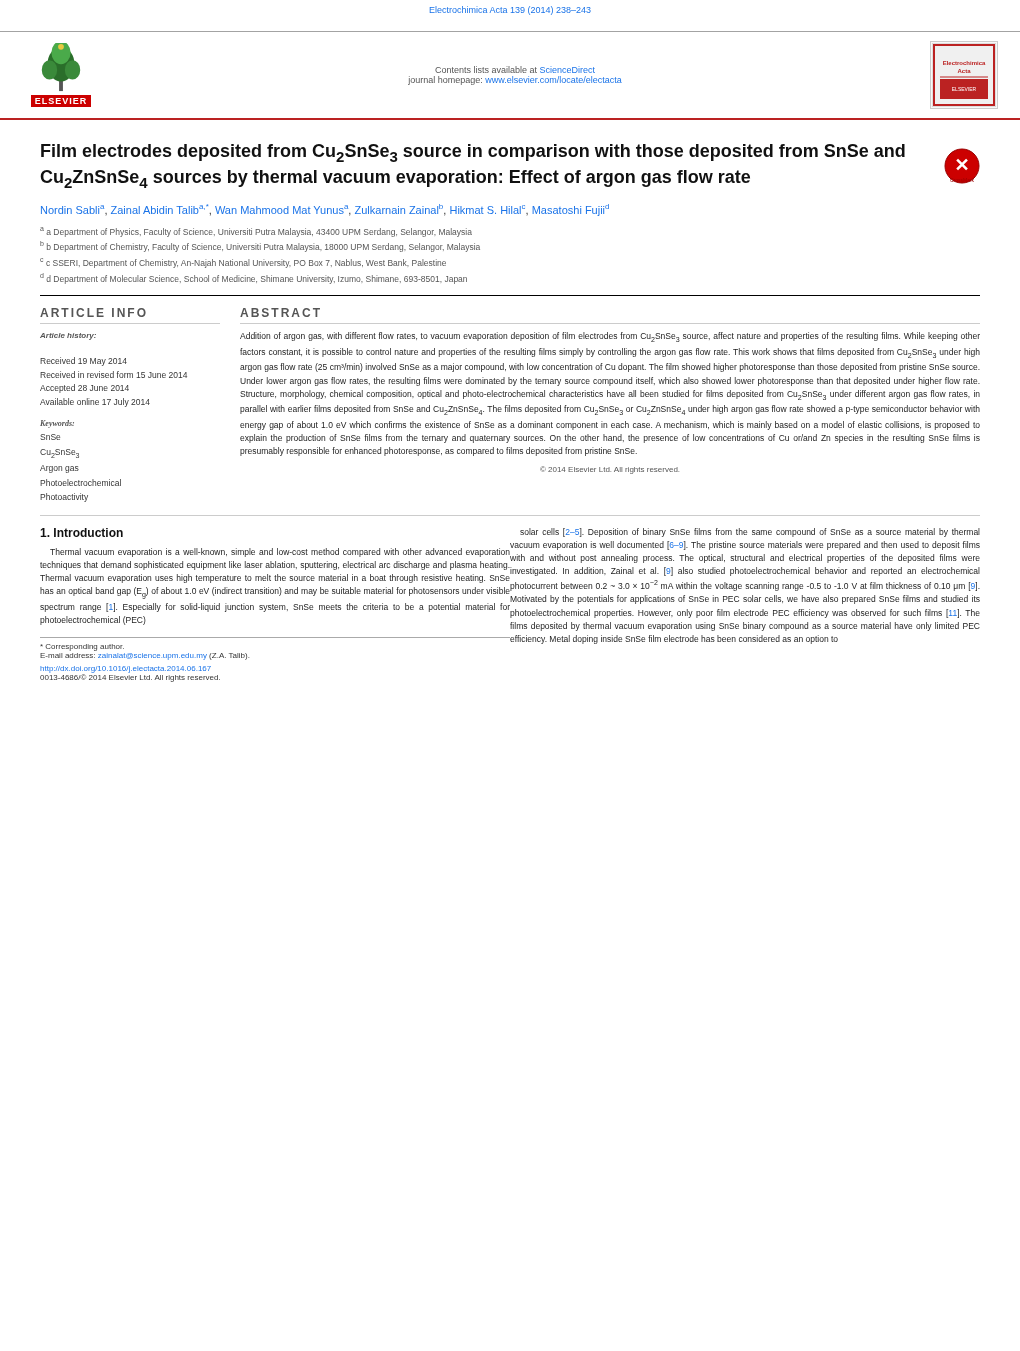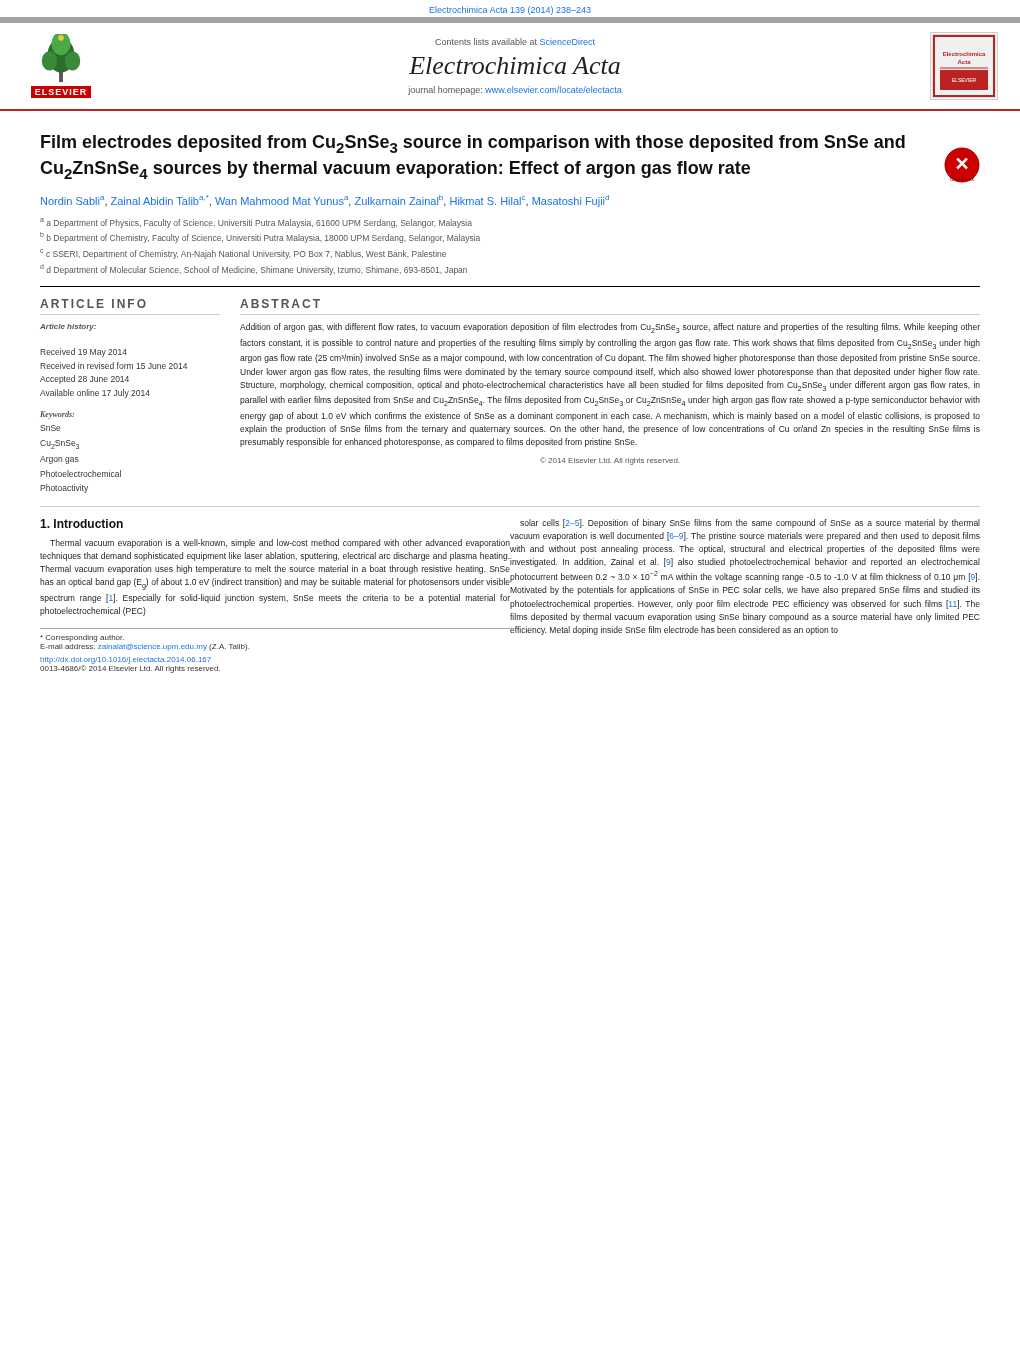--- a/index.html
+++ b/index.html
@@ -8,22 +8,22 @@
       font-family: 'Times New Roman', Times, serif;
       font-size: 10px;
       color: #000;
       width: 1020px;
       min-height: 1351px;
     }
 
     
     .top-banner {
       text-align: center;
-      padding: 4px 0 2px 0;
-      border-bottom: 6px solid #a3a3a3;
+      padding: 4px 0 16px 0;
+      border-bottom: 1px solid #a3a3a3;
     }
     .top-banner a {
       color: #1a73e8;
       font-size: 9px;
       font-family: Arial, sans-serif;
       text-decoration: none;
     }
 
     
     .journal-header {
@@ -108,21 +108,21 @@
     }
 
     
     .main-content {
       padding: 12px 40px 12px 40px;
     }
 
     
     .article-title-section {
       display: flex;
-      align-items: flex-end;
+      align-items: center;
       margin-bottom: 10px;
       padding-top: 8px;
     }
     .article-title {
       flex: 1;
       font-size: 18px;
       font-family: Arial, sans-serif;
       font-weight: bold;
       color: #111;
       line-height: 1.3;
@@ -319,21 +319,20 @@
         <circle cx="30" cy="4" r="3" fill="#e8c940"></circle>
       </svg>
       <div class="elsevier-label">ELSEVIER</div>
     </div>
   </div>
 
   <div class="journal-center">
     <div class="sciencedirect-link">
       Contents lists available at <a href="#">ScienceDirect</a>
     </div>
-    <div class="journal-title-text">Electrochimica Acta</div>
     <div class="journal-homepage">
       journal homepage: <a href="#">www.elsevier.com/locate/electacta</a>
     </div>
   </div>
 
   <div class="journal-logo-right">
     <div class="journal-badge">
       <svg width="64" height="64" viewBox="0 0 64 64" xmlns="http://www.w3.org/2000/svg">
         <rect width="64" height="64" fill="#f0f0f0" stroke="#ccc" stroke-width="1"></rect>
         <rect x="2" y="2" width="60" height="60" fill="none" stroke="#b22" stroke-width="2"></rect>
@@ -367,21 +366,21 @@
   <div class="authors">
     <a href="#" class="author-link">Nordin Sabli</a><sup>a</sup>,
     <a href="#" class="author-link">Zainal Abidin Talib</a><sup>a,*</sup>,
     <a href="#" class="author-link">Wan Mahmood Mat Yunus</a><sup>a</sup>,
     <a href="#" class="author-link">Zulkarnain Zainal</a><sup>b</sup>,
     <a href="#" class="author-link">Hikmat S. Hilal</a><sup>c</sup>,
     <a href="#" class="author-link">Masatoshi Fujii</a><sup>d</sup>
   </div>
 
   <div class="affiliations">
-    <p><sup>a</sup> <span>a Department of Physics, Faculty of Science, Universiti Putra Malaysia, 61600 UPM Serdang, Selangor, Malaysia</span></p>
+    <p><sup>a</sup> <span>a Department of Physics, Faculty of Science, Universiti Putra Malaysia, 43400 UPM Serdang, Selangor, Malaysia</span></p>
     <p><sup>b</sup> <span>b Department of Chemistry, Faculty of Science, Universiti Putra Malaysia, 18000 UPM Serdang, Selangor, Malaysia</span></p>
     <p><sup>c</sup> <span>c SSERI, Department of Chemistry, An-Najah National University, PO Box 7, Nablus, West Bank, Palestine</span></p>
     <p><sup>d</sup> <span>d Department of Molecular Science, School of Medicine, Shimane University, Izumo, Shimane, 693-8501, Japan</span></p>
   </div>
 
   <div class="two-col">
 
     <div class="col-left">
       <div class="section-heading">ARTICLE INFO</div>
 

